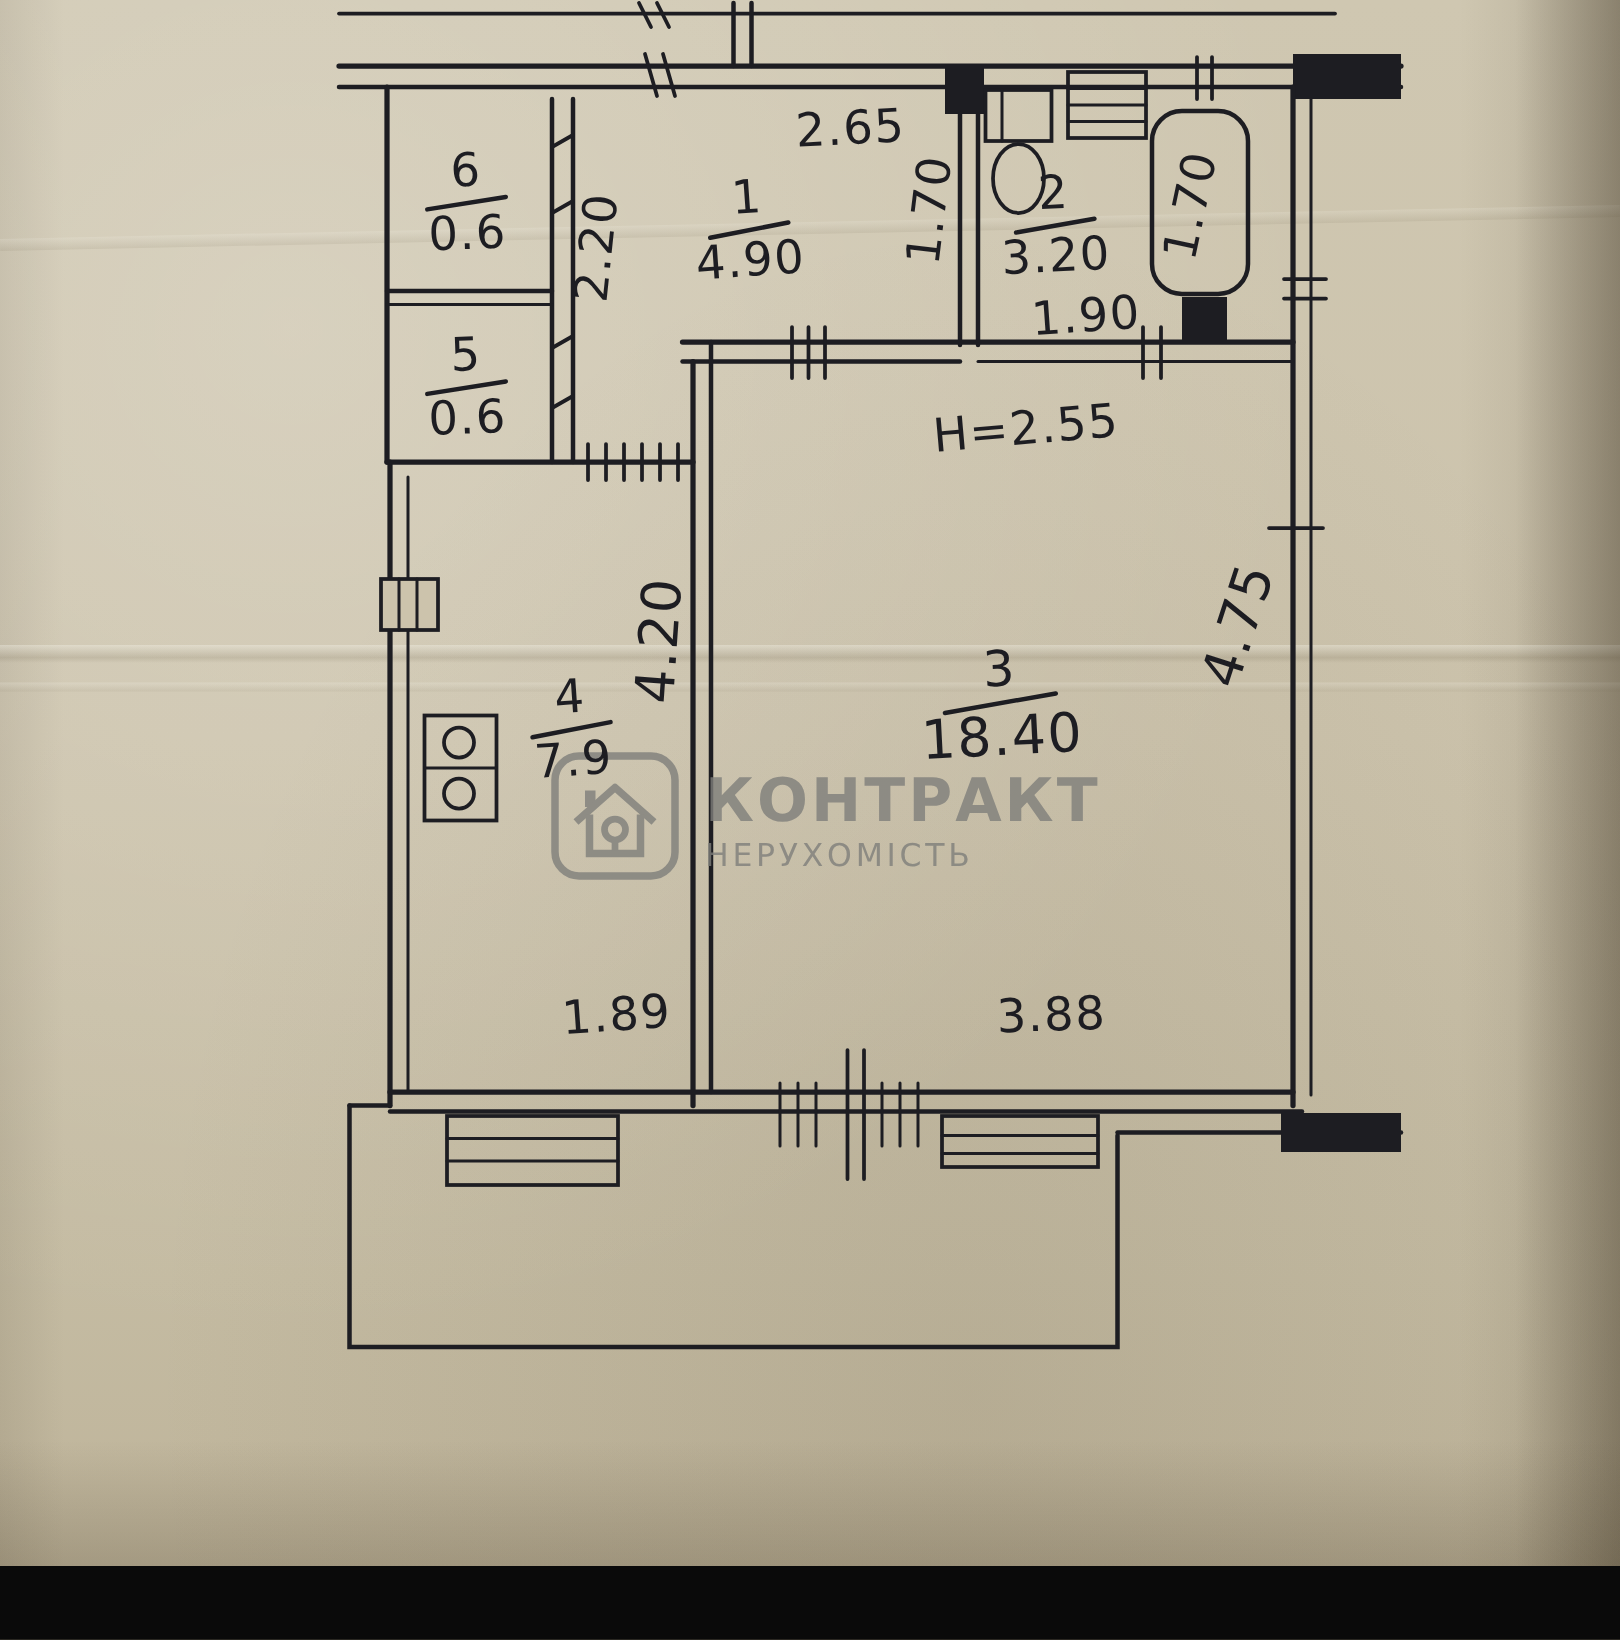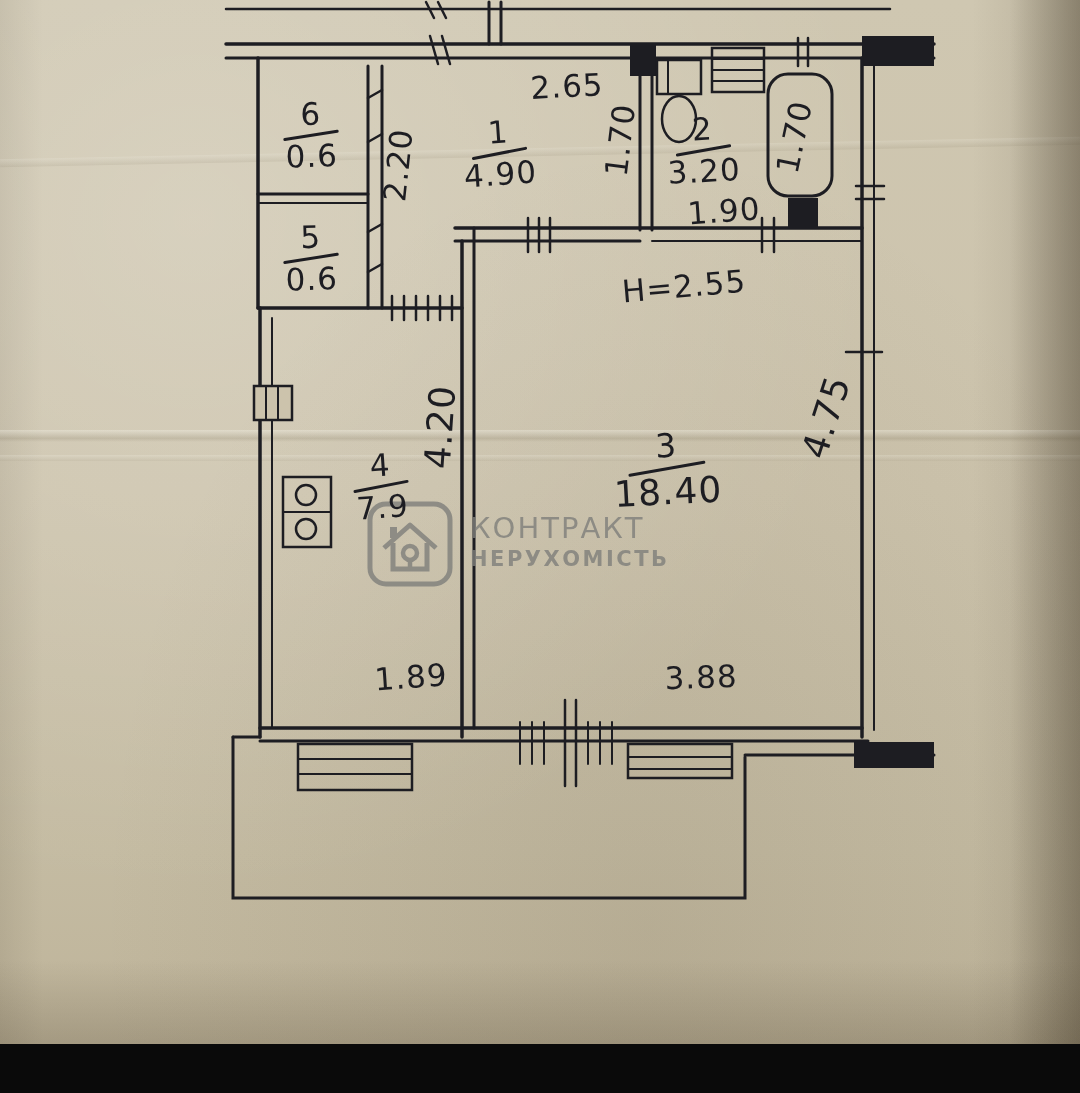--- a/index.html
+++ b/index.html
@@ -27,22 +27,22 @@
   .rl-area{font-size:31px;letter-spacing:1px;}
   .room-label.big .rl-num{font-size:33px;}
   .room-label.big .rl-area{font-size:36px;}
   .room-label.big .rl-bar{width:78px;}
 
   .dim{position:absolute;font-size:31px;color:#1d1d22;white-space:nowrap;letter-spacing:1px;transform-origin:center;}
   .dim.big{font-size:36px;}
 
   .watermark{position:absolute;left:366px;top:500px;display:flex;align-items:flex-start;gap:16px;opacity:0.80;pointer-events:none;}
   .wm-text{padding-top:14px;}
-  .wm-title{font-size:29px;font-weight:normal;color:#7f7f7b;letter-spacing:2px;line-height:1.0;}
-  .wm-subtitle{font-size:21px;font-weight:bold;color:#7f7f7b;letter-spacing:2.5px;margin-top:4px;}
+  .wm-title{font-size:40px;font-weight:bold;color:#7f7f7b;letter-spacing:2px;line-height:1.0;}
+  .wm-subtitle{font-size:21px;font-weight:normal;color:#7f7f7b;letter-spacing:2.5px;margin-top:4px;}
 
   .bottom-bar{position:absolute;left:0;top:1044px;width:1080px;height:49px;background:#0a0a0a;}
 </style>
 </head>
 <body>
 
 <div class="stage">
 
   <div class="crease crease-3"></div>
   <div class="crease crease-1"></div>

